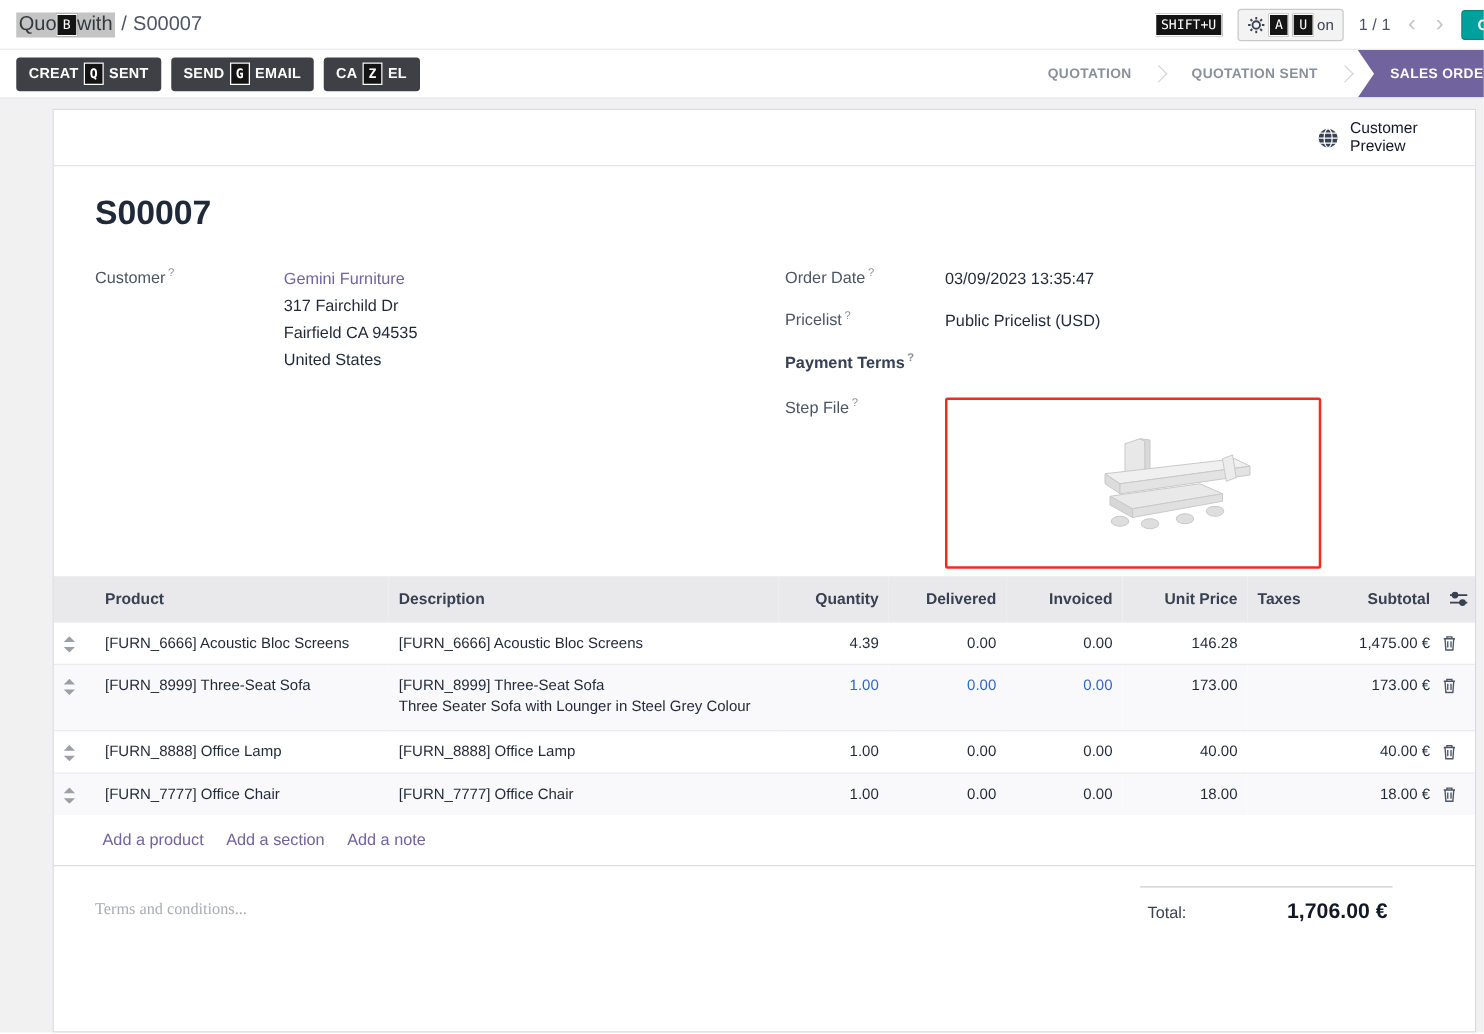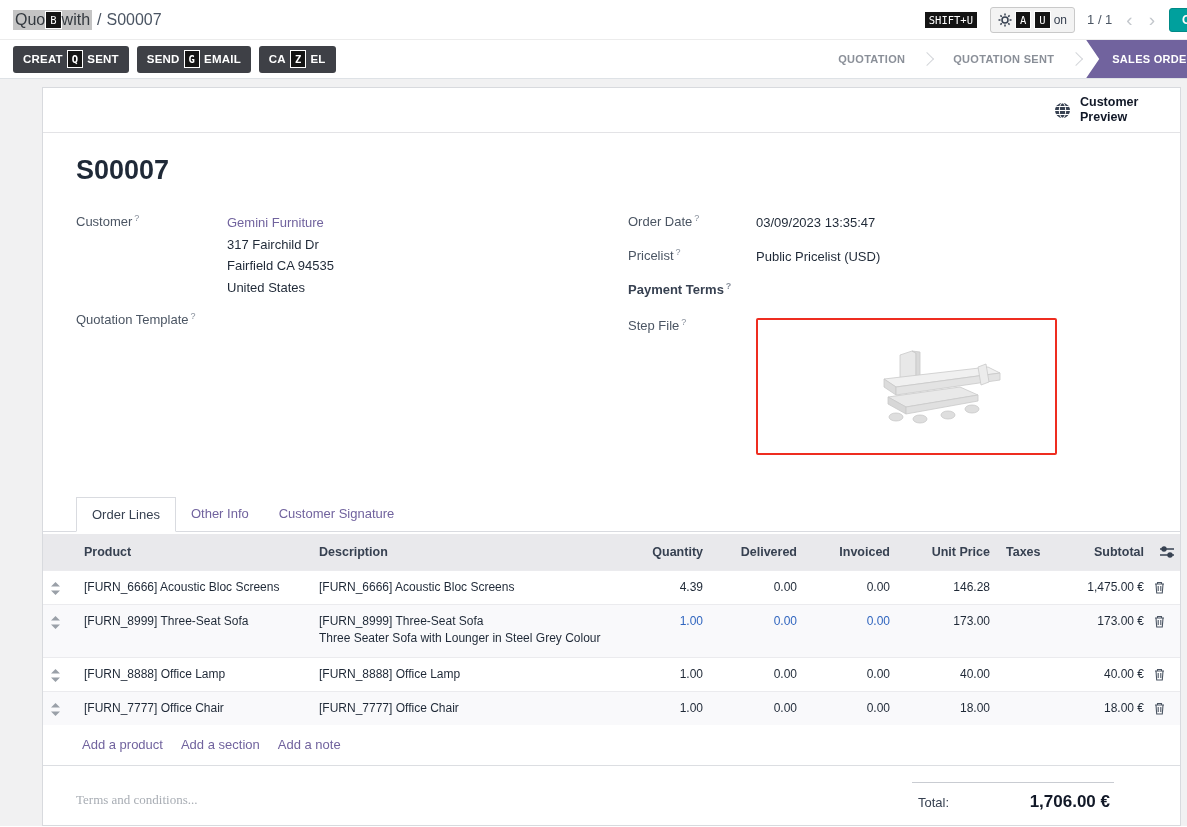--- a/index.html
+++ b/index.html
@@ -35,21 +35,21 @@
   .status-sep { width:16px; height:38px; position:relative; }
   .status-sep::before { content:''; position:absolute; top:14px; left:1px; width:9px; height:9px;
     border-top:1px solid #d4d6da; border-right:1px solid #d4d6da; transform:rotate(45deg); }
   .status-item.active { background:#71639e; color:#fff; padding:0 22px 0 26px; margin-right:-30px;
     clip-path:polygon(0 0, calc(100% - 13px) 0, 100% 50%, calc(100% - 13px) 100%, 0 100%, 13px 50%); }
 
   
   .content { background:#f1f1f2; height:747px; padding:8px 6px 0 42px; }
   .sheet { background:#fff; border:1px solid #d8dade; height:100%; overflow:hidden; }
   .sheet-header { height:45px; border-bottom:1px solid #e3e3e6; display:flex;
-    justify-content:flex-end; align-items:center; padding-right:36px;font-weight:bold; }
+    justify-content:flex-end; align-items:center; padding-right:36px; }
   .preview-btn { display:flex; align-items:center; gap:9px; color:#111827; font-size:12.5px; cursor:pointer; }
   .preview-btn .lbl { width:64px; line-height:15px; }
   .sheet-body { padding:0 40px 0 33px; }
 
   h1.doc-title { margin-top:22px; font-size:27px; font-weight:600; color:#1f2937; }
 
   .form-grid { display:flex; margin-top:26px; }
   .col-left { width:552px; }
   .col-right { flex:1; }
   .frow { display:flex; margin-bottom:4px; min-height:30px; }
@@ -185,24 +185,20 @@
         <div class="form-grid">
           <div class="col-left">
             <div class="frow">
               <div class="flabel"><span>Customer</span><span class="help">?</span></div>
               <div class="fvalue">
                 <a class="link">Gemini Furniture</a>
                 <div>317 Fairchild Dr</div>
                 <div>Fairfield CA 94535</div>
                 <div>United States</div>
               </div>
-            </div>
-            <div class="frow" style="margin-top:12px">
-              <div class="flabel"><span>Quotation Template</span><span class="help">?</span></div>
-              <div class="fvalue"></div>
             </div>
           </div>
 
           <div class="col-right">
             <div class="frow">
               <div class="flabel"><span>Order Date</span><span class="help">?</span></div>
               <div class="fvalue">03/09/2023 13:35:47</div>
             </div>
             <div class="frow">
               <div class="flabel"><span>Pricelist</span><span class="help">?</span></div>
@@ -230,25 +226,20 @@
                     <ellipse cx="128" cy="82" rx="7" ry="4" fill="#dedede"></ellipse>
                     <ellipse cx="156" cy="78" rx="7" ry="4" fill="#dedede"></ellipse>
                     <ellipse cx="180" cy="72" rx="7" ry="4" fill="#dedede"></ellipse>
                   </g>
                 </svg>
               </div>
             </div>
           </div>
         </div>
 
-        <div class="tabs">
-          <span class="tab active">Order Lines</span>
-          <span class="tab">Other Info</span>
-          <span class="tab">Customer Signature</span>
-        </div>
 
         <div class="table-wrap">
           <table>
             <colgroup>
               <col style="width:33px">
                 <col style="width:235px">
                 <col style="width:312px">
                 <col style="width:88px">
                 <col style="width:94px">
                 <col style="width:93px">

